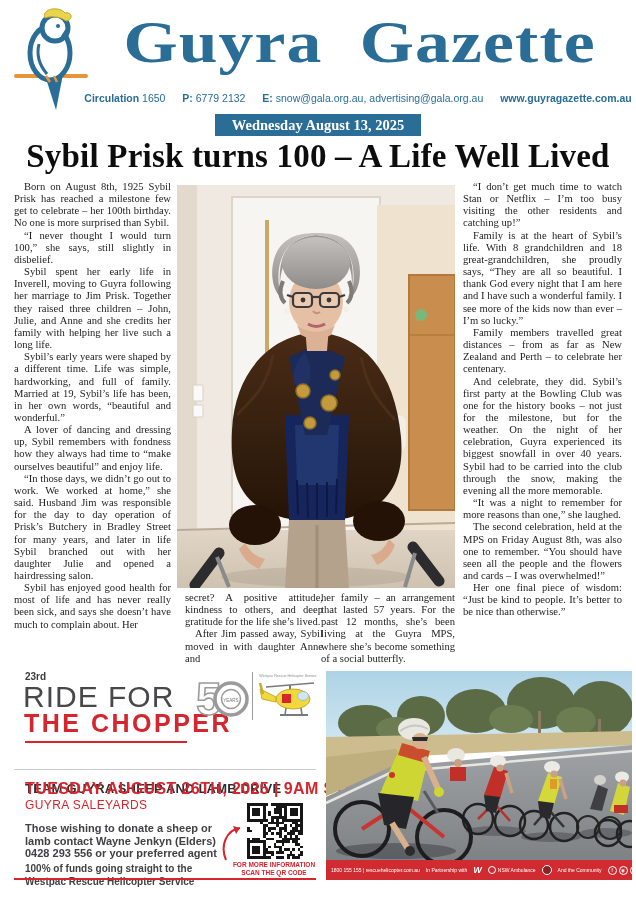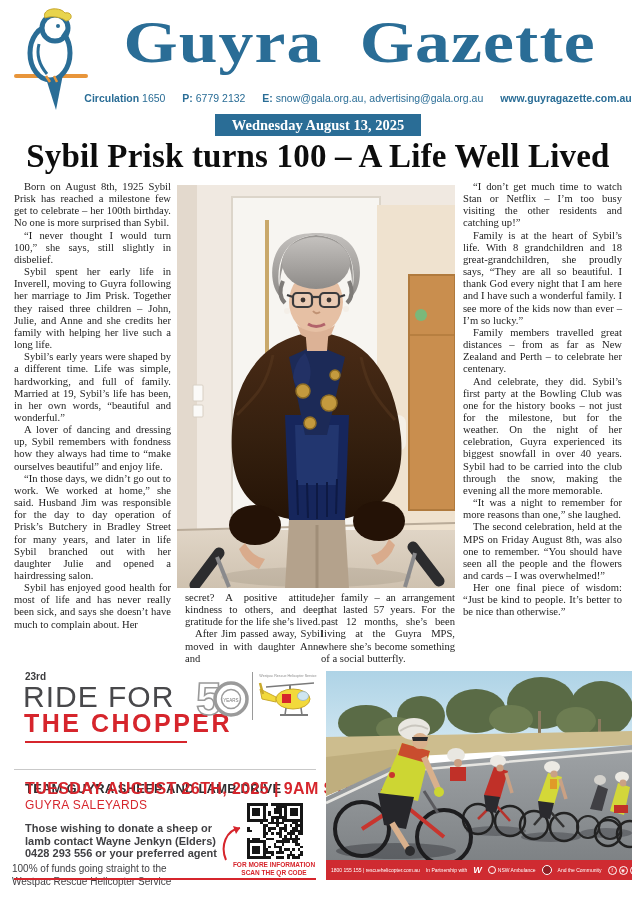--- a/index.html
+++ b/index.html
@@ -39,21 +39,21 @@
   .ad-sans{font-family:"Liberation Sans", sans-serif;}
   .ad-edition{left:25px;top:671px;font-size:10px;color:#3c3c3e;font-weight:bold;}
   .ad-title1{left:23px;top:681px;font-size:30px;color:#48484b;letter-spacing:1px;line-height:31px;}
   .ad-title2{left:24px;top:710px;font-size:25px;color:#d6252c;font-weight:bold;letter-spacing:2.5px;line-height:27px;}
   .ad-underline{left:25px;top:741px;width:162px;height:2px;background:#d6252c;}
   .ad-subtitle{left:25px;top:747px;font-size:13px;color:#2e2e30;font-weight:bold;letter-spacing:0.2px;margin-top:34px;}
   .ad-hr{left:14px;top:769px;width:302px;height:1px;background:#c9c9c9;}
   .ad-event1{left:25px;top:780px;font-size:16px;color:#d6252c;font-weight:bold;letter-spacing:0.4px;}
   .ad-event2{left:25px;top:798px;font-size:12px;color:#d6252c;font-weight:normal;letter-spacing:0.4px;}
   .ad-body1{left:25px;top:822px;width:196px;font-size:11px;line-height:12.5px;color:#414144;font-weight:bold;}
-  .ad-body2{left:12px;top:863px;width:196px;font-size:10px;line-height:12.5px;color:#414144;font-weight:normal;}
+  .ad-body2{left:25px;top:863px;width:196px;font-size:10px;line-height:12.5px;color:#414144;font-weight:bold;}
   .ad-redline{left:14px;top:878px;width:302px;height:2px;background:#d6252c;}
   .qr-wrap{left:247px;top:803px;width:56px;height:56px;background:#fff;display:grid;
     grid-template-columns:repeat(21,1fr);grid-template-rows:repeat(21,1fr);}
   .qb{background:#161616;}
   .qr-caption{left:232px;top:861px;width:84px;font-size:6.5px;line-height:7.5px;color:#d6252c;
     font-weight:bold;text-align:center;}
   .qr-arrow{left:222px;top:822px;}
   .logo-50{left:194px;top:671px;}
   .logo-divider{left:252px;top:672px;width:1px;height:48px;background:#9a9a9a;}
   .logo-heli{left:258px;top:671px;}

